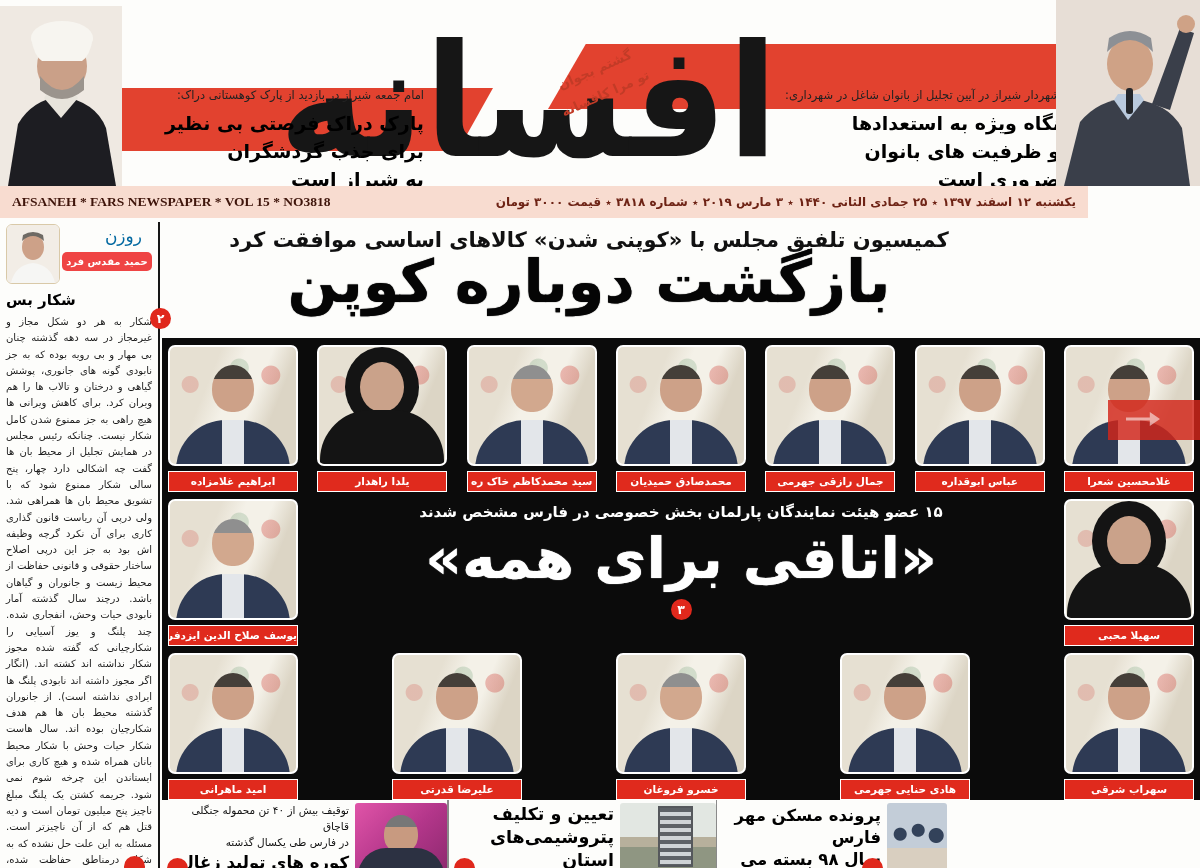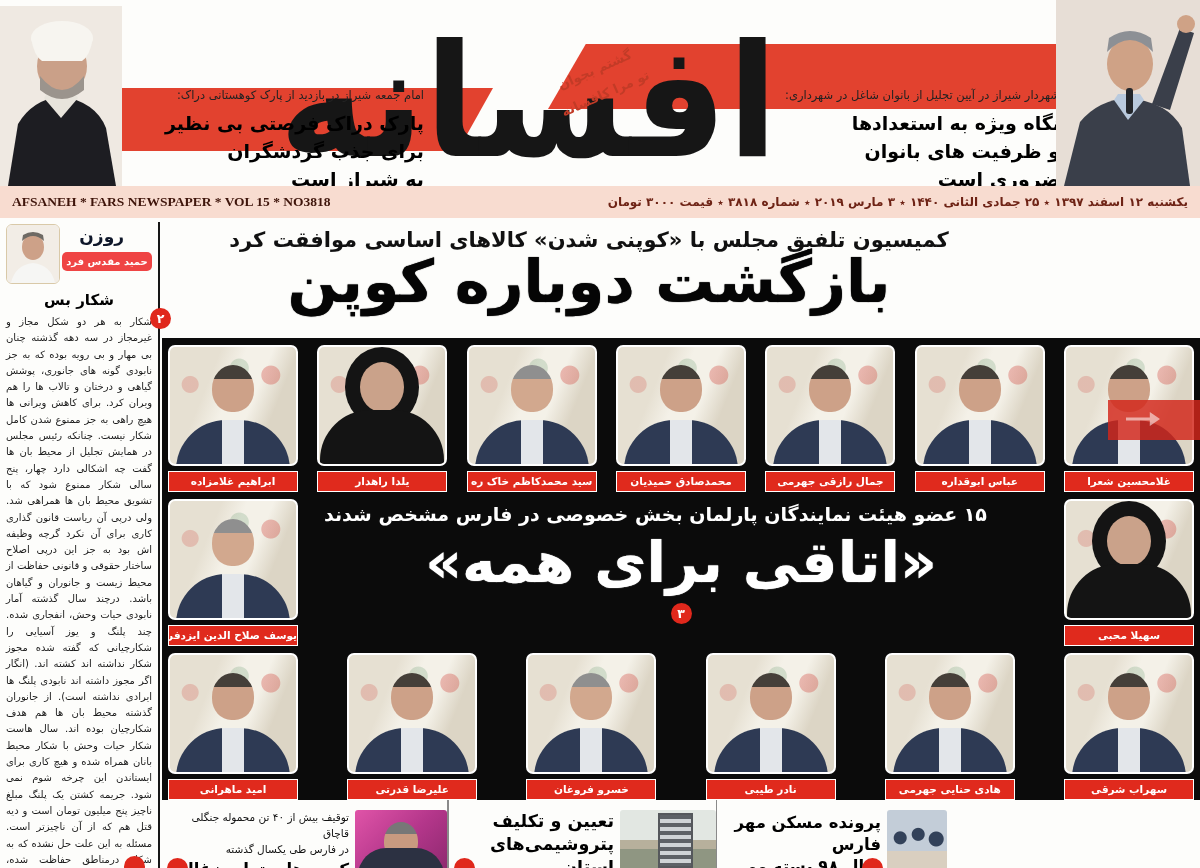--- a/index.html
+++ b/index.html
@@ -20,35 +20,35 @@
   .m-story{position:absolute;z-index:3;direction:rtl;text-align:right;}
   .m-story-l{left:128px;top:88px;width:296px;height:104px;}
   .m-story-r{left:772px;top:88px;width:288px;height:104px;}
   .m-kicker{font-size:11.5px;color:#222;margin-bottom:7px;}
   .m-head{font-size:19px;font-weight:bold;line-height:1.48;color:#000;white-space:pre-line;}
   .ref{width:21px;height:21px;border-radius:50%;background:#e0281c;color:#fff;font-weight:bold;
        font-size:12.5px;display:flex;align-items:center;justify-content:center;flex:none;}
   .m-ref-l{position:absolute;left:118px;bottom:-26px;}
   .m-ref-r{position:absolute;left:190px;bottom:-26px;}
   
-  .dateline{position:absolute;left:0;top:186px;width:1200px;height:32px;background:#f8dcd0;z-index:5;
+  .dateline{position:absolute;left:0;top:186px;width:1088px;height:32px;background:#f8dcd0;z-index:5;
             display:flex;align-items:center;direction:ltr;padding:0 12px;box-sizing:border-box;gap:14px;}
   .dl-en{font-family:"Liberation Serif",serif;font-weight:bold;font-size:13.5px;color:#3f150b;}
   .dl-fa{margin-left:auto;font-size:12px;font-weight:bold;color:#6e2315;direction:rtl;}
   
   .vrule{position:absolute;left:158px;top:222px;width:2px;height:646px;background:#161616;}
   .sidebar{position:absolute;left:0;top:222px;width:157px;height:646px;box-sizing:border-box;
            padding:2px 5px 0 6px;direction:rtl;}
   .sb-head{position:relative;height:58px;}
   .sb-photo{position:absolute;left:0;top:0;width:52px;height:58px;border-radius:6px;overflow:hidden;
             border:1px solid #d9c9a8;}
-  .sb-section{position:absolute;right:28px;top:2px;color:#0f172a;font-size:17px;font-weight:bold;}
+  .sb-section{position:absolute;right:10px;top:2px;color:#0369a1;font-size:17px;font-weight:normal;}
   .sb-author{position:absolute;right:0;top:28px;left:56px;height:19px;background:#ef4444;border-radius:5px;
              color:#fff;font-size:10px;font-weight:bold;text-align:center;line-height:19px;}
-  .sb-title{text-align:center;font-weight:bold;font-size:15px;margin:9px 0 5px;color:#000;}
+  .sb-title{text-align:left;font-weight:bold;font-size:15px;margin:9px 0 5px;color:#000;}
   .sb-body{font-size:10px;line-height:1.63;text-align:justify;color:#1c1c1c;white-space:pre-line;}
   .sb-ref{position:absolute;bottom:-9px;right:12px;}
   
   .main{position:absolute;left:162px;top:222px;width:854px;height:646px;}
   .lead{position:relative;height:116px;text-align:center;}
   .lead-kicker{padding-top:6px;font-size:21px;font-weight:bold;color:#111;}
   .lead-head{font-size:59px;font-weight:900;letter-spacing:-3px;line-height:1.02;color:#050505;
              text-shadow:0 0 1px #050505;}
   .lead-ref{position:absolute;left:-12px;top:86px;}
   
@@ -69,31 +69,31 @@
       width:114px;height:52px;border-radius:50px 50px 0 0;
       background:linear-gradient(90deg,#2e3a54 0 40%,#e3e6ea 40% 60%,#2e3a54 60%);}
   .ph.elder::before{background:linear-gradient(#8f8f8f 0 30%,#d2a88e 30%);}
   .ph.woman::before{top:13%;width:44px;height:50px;border-radius:50%;background:#caa28a;
       box-shadow:0 0 0 15px #141414;}
   .ph.woman::after{width:124px;height:62px;background:#141414;}
   .nm{margin-top:5px;height:19px;background:#e02a1d;border:1px solid #fff;border-radius:0;
       color:#fff;font-size:10.5px;font-weight:bold;text-align:center;line-height:18px;
       white-space:nowrap;overflow:hidden;}
   .g-center{flex:1;position:relative;padding:4px 26px 0;color:#fff;}
-  .g-kicker{font-size:19px;font-weight:bold;text-align:left;direction:rtl;}
+  .g-kicker{font-size:15px;font-weight:bold;text-align:center;direction:rtl;}
   .g-head{font-size:57px;font-weight:900;letter-spacing:-2px;text-align:center;margin-top:4px;
           text-shadow:0 0 1px #fff;}
   .g-ref{margin:8px auto 0;}
   .stamp{position:absolute;right:0;top:62px;width:92px;height:40px;background:rgba(210,38,27,.83);
          z-index:4;}
   .stamp::after{content:"";position:absolute;left:18px;top:12px;width:34px;height:14px;
          background:rgba(255,255,255,.55);clip-path:polygon(0 40%,70% 40%,70% 0,100% 50%,70% 100%,70% 60%,0 60%);}
   
   .bottom{position:absolute;left:0;top:578px;width:1038px;height:68px;display:flex;direction:ltr;}
-  .news-box{position:relative;display:flex;direction:ltr;box-sizing:border-box;padding-top:10px;}
+  .news-box{position:relative;display:flex;direction:ltr;box-sizing:border-box;padding-top:3px;}
   .nb-text{flex:1;direction:rtl;text-align:right;padding:0 6px;}
   .nb-kicker{font-size:10.5px;line-height:1.5;color:#111;white-space:pre-line;}
   .nb-head{font-size:16.5px;font-weight:bold;line-height:1.32;margin-top:2px;color:#000;white-space:pre-line;}
   .nb-photo{flex:none;position:relative;border-radius:3px 3px 0 0;overflow:hidden;}
   .nb-ref{position:absolute;bottom:-11px;left:5px;}
   .vdiv{width:1px;background:#8a8a8a;flex:none;}
   .photo-coal{width:92px;background:linear-gradient(135deg,#e054a8,#b3368a 55%,#8f2a70);}
   .photo-coal::before{content:"";position:absolute;top:12px;left:50%;transform:translateX(-50%);
       width:34px;height:38px;border-radius:50% 50% 45% 45%;background:linear-gradient(#777 0 32%,#c89a80 32%);}
   .photo-coal::after{content:"";position:absolute;bottom:-8px;left:50%;transform:translateX(-50%);
@@ -257,24 +257,20 @@
       <div class="g-row">
         <div class="card">
           <div class="ph"></div>
           <div class="nm">سهراب شرقی</div>
         </div>
         <div class="card">
           <div class="ph"></div>
           <div class="nm">هادی حنایی جهرمی</div>
         </div>
         <div class="card">
-          <div class="ph"></div>
-          <div class="nm">نادر طیبی</div>
-        </div>
-        <div class="card">
           <div class="ph elder"></div>
           <div class="nm">خسرو فروغان</div>
         </div>
         <div class="card">
           <div class="ph"></div>
           <div class="nm">علیرضا قدرتی</div>
         </div>
         <div class="card">
           <div class="ph"></div>
           <div class="nm">امید ماهرانی</div>

